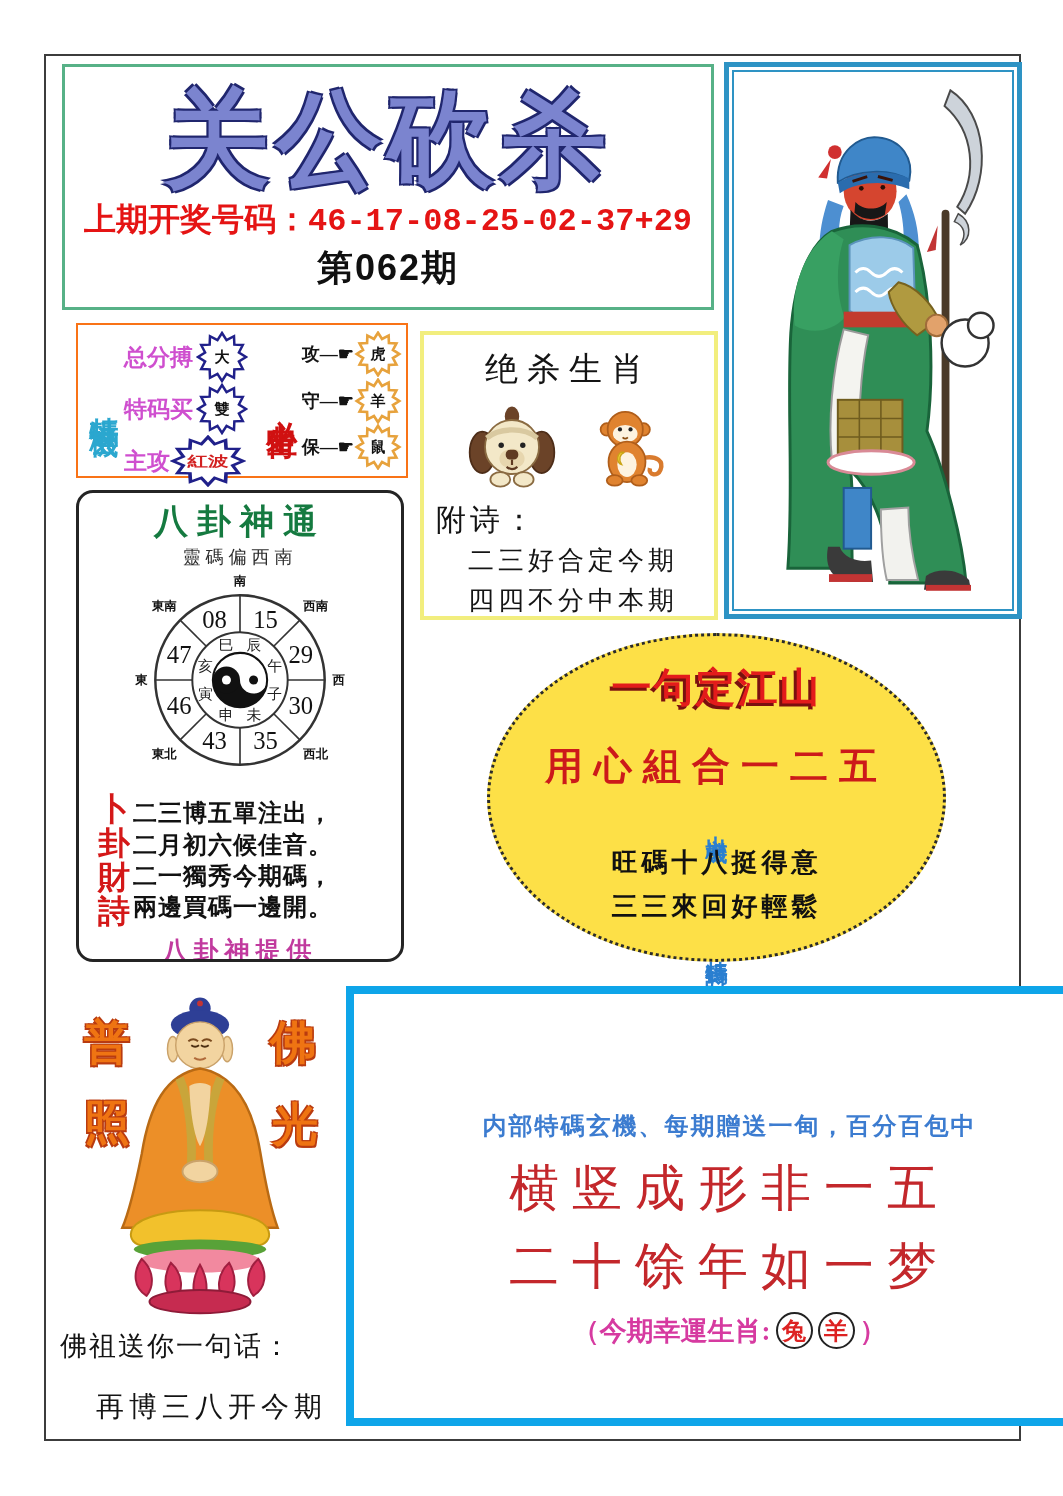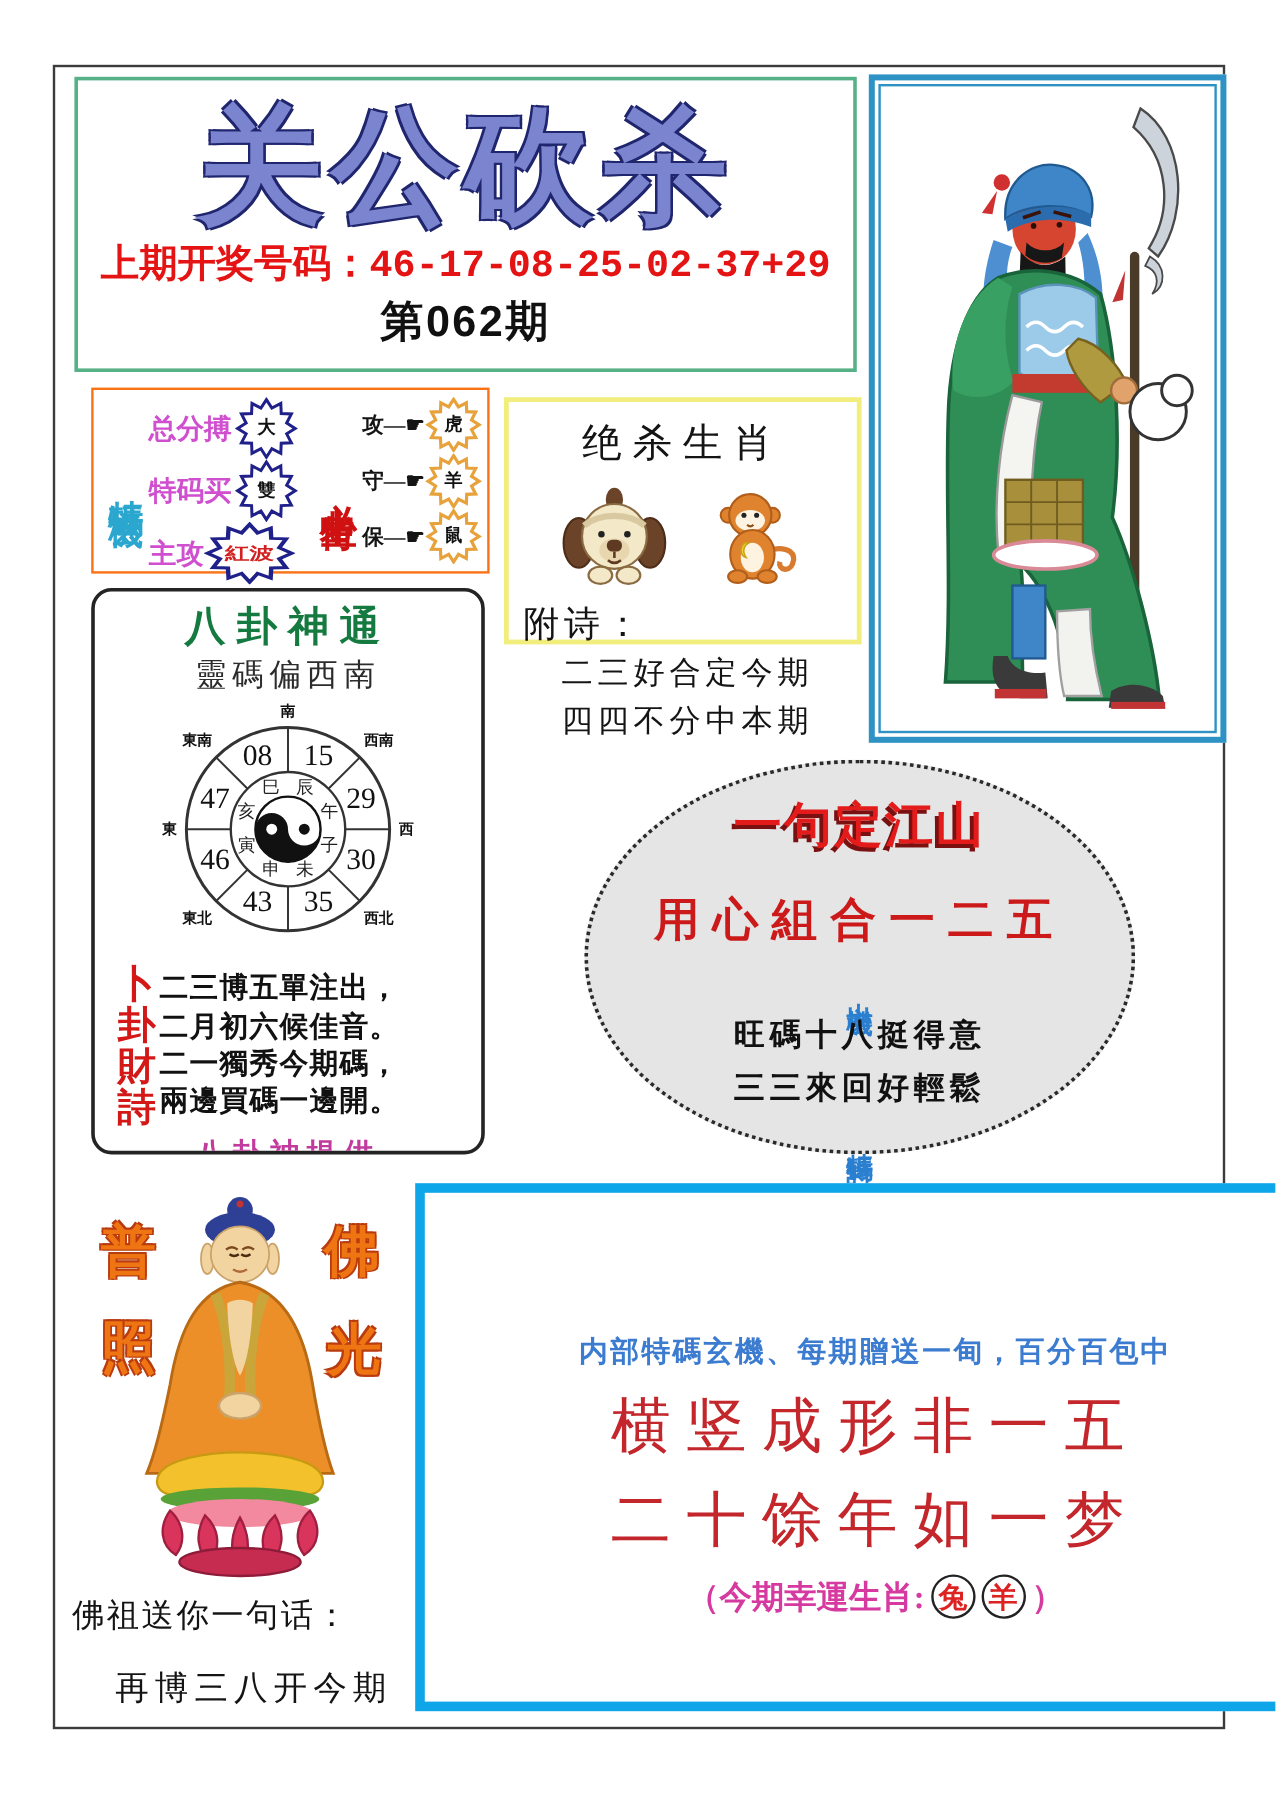--- a/index.html
+++ b/index.html
@@ -36,46 +36,46 @@
   .z-rows { flex:1; display:flex; flex-direction:column; justify-content:space-between; }
   .z-row { display:flex; align-items:center; justify-content:flex-end; }
   .z-prefix { font-size:18px; font-weight:700; color:#141414; white-space:nowrap; }
   .starburst { display:block; }
   .star12 { fill:#fff; stroke-width:5px; }
   .sb-navy .star12 { stroke:#20208a; }
   .sb-orange .star12 { stroke:#e7a23c; stroke-width:6px; }
   .sb-text { font-family:"Liberation Serif",serif; font-weight:700; }
 
   
-  .jue-box { position:absolute; left:420px; top:331px; width:298px; height:206px;
+  .jue-box { position:absolute; left:420px; top:331px; width:298px; height:289px;
     border:4px solid #f2ee7e; text-align:center; }
   .jue-title { margin-top:12px; font-size:33px; letter-spacing:9px; color:#141414; }
   .animals { margin-top:10px; display:flex; justify-content:center; gap:26px; align-items:center; }
   .fushi-label { margin:8px 0 0 12px; text-align:left; font-size:30px; letter-spacing:4px; color:#141414; }
   .fushi-line { margin-left:44px; text-align:left; font-size:26px; letter-spacing:4px;
     line-height:1.55; color:#141414; }
 
   
   .bagua-box { position:absolute; left:76px; top:490px; width:328px; height:472px;
     border:3px solid #242424; border-radius:17px; text-align:center; overflow:hidden; }
   .bagua-title { margin-top:6px; font-size:34px; font-weight:800; color:#157a40; letter-spacing:9px; }
-  .bagua-subtitle { font-size:26px; color:#2c2c2c; letter-spacing:5px; }
+  .bagua-subtitle { font-size:18px; color:#2c2c2c; letter-spacing:5px; }
   .wheel { display:block; margin:0 auto; }
   .wdir { font:700 15px "Liberation Serif",serif; fill:#111; }
   .wnum { font:400 30px "Liberation Serif",serif; fill:#111; }
   .wbr  { font:400 18px "Liberation Serif",serif; fill:#222; }
   .fortune { display:flex; align-items:center; margin:2px 10px 0 16px; }
   .fp-side { width:38px; font-size:32px; font-weight:800; color:#d41818; line-height:1.06; }
   .fp-lines { flex:1; text-align:left; font-size:24px; font-weight:700; line-height:1.3;
     letter-spacing:1px; color:#111; }
   .provider { margin-top:5px; font-size:25px; font-weight:700; color:#c13a9e; letter-spacing:6px; }
 
   
   .oval { position:absolute; left:487px; top:633px; width:459px; height:329px;
-    border:3px dotted #2a2a2a; border-radius:50%; text-align:center; background:#e5e5e5; }
+    border:3px dotted #2a2a2a; border-radius:50%; text-align:center; background:#fde047; }
   .oval-title { margin-top:24px; font-family:"Liberation Sans","DejaVu Sans",sans-serif;
     font-size:40px; font-weight:900; color:#e31b1b; letter-spacing:2px; text-shadow:-3px 3px 0 #7a1010; }
   .oval-main { margin-top:26px; font-size:38px; font-weight:700; color:#cc1a1a; letter-spacing:11px; }
   .oval-bottom { margin-top:26px; display:flex; justify-content:center; align-items:center; gap:14px;flex-direction:column; }
   .v-blue { font-size:22px; font-weight:700; color:#2a7fd0; width:30px; letter-spacing:3px; }
   .oval-lines { font-size:26px; font-weight:700; letter-spacing:4px; line-height:1.7; color:#111; }
 
   
   .buddha-area { position:absolute; left:56px; top:988px; width:288px; height:452px; }
   .corner-char { position:absolute; font-size:46px; font-weight:800; color:#ef7412;

